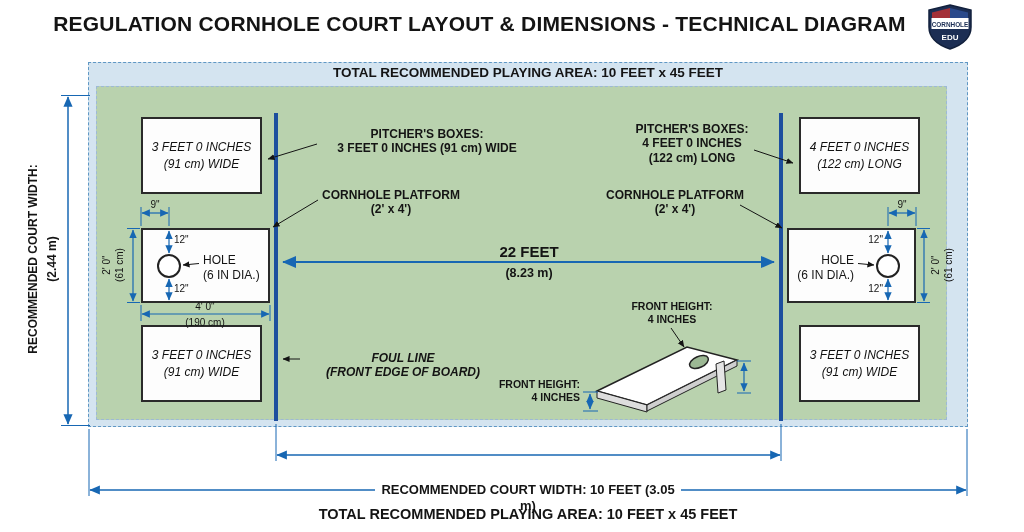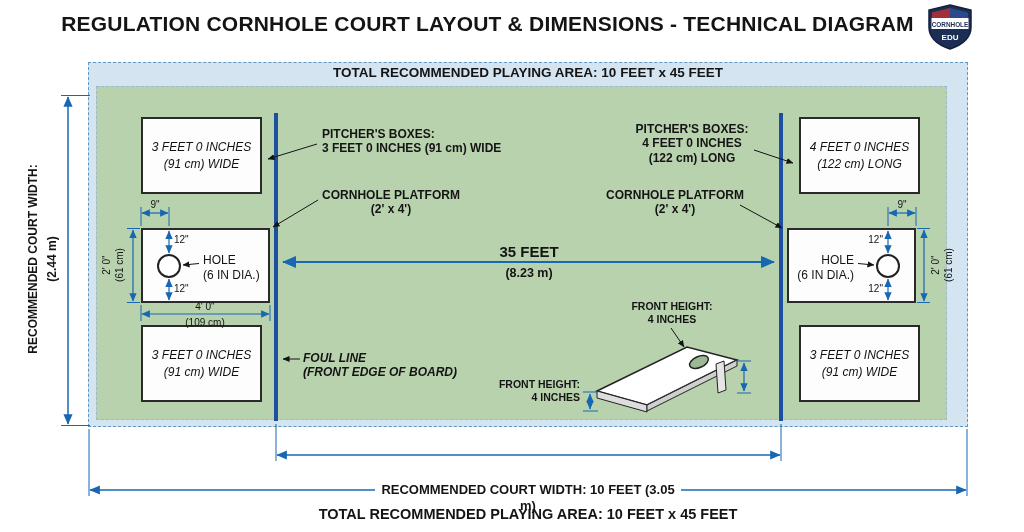--- a/index.html
+++ b/index.html
@@ -7,42 +7,42 @@
   body { width:1024px; height:532px; font-family:"Liberation Sans", sans-serif; color:#111; }
   .stage { position:relative; width:1024px; height:532px; background:#fff; overflow:hidden; }
   .abs { position:absolute; }
   .lbl { position:absolute; white-space:pre-line; line-height:1.2; color:#141414; }
   .ctr { text-align:center; }
   .rgt { text-align:right; }
   .b { font-weight:bold; }
   .rot { transform:rotate(-90deg); transform-origin:center; text-align:center; white-space:nowrap; }
   .title { font-size:21px; font-weight:bold; letter-spacing:.2px; text-align:center; }
   .area-label { font-size:13.5px; font-weight:bold; text-align:center; }
-  .callout { font-size:12px; font-weight:bold; }
+  .callout { font-size:12px; font-weight:bold;text-align:center; }
   .boxtext { font-size:12px; line-height:1.35; }
   .dim { font-size:10px; }
   .dim-rot { font-size:10px; }
   .holelbl { font-size:12px; line-height:1.25; }
   .boardlbl { font-size:10.5px; font-weight:bold; line-height:1.25; }
   .play-area { position:absolute; left:88px; top:62px; width:880px; height:365px;
                background:#d4e4f0; border:1.5px dashed #5f97c4; }
   .court { position:absolute; left:96px; top:86px; width:851px; height:334px;
            background:#b9d2ae; border:1px dashed #9db9d6; }
   .wbox { position:absolute; background:#fdfdfd; border:2px solid #2a2a2a;
           display:flex; align-items:center; justify-content:center;
           text-align:center; white-space:pre-line;font-style:italic; }
   .mask { background:#ffffff; padding:0 6px; }
   svg.overlay { position:absolute; left:0; top:0; width:1024px; height:532px; }
 </style>
 </head>
 <body>
 
 <div class="stage">
 
-  <div class="lbl title" style="left:60px; top:11px; width:855px;">REGULATION CORNHOLE COURT LAYOUT &amp; DIMENSIONS - TECHNICAL DIAGRAM</div>
+  <div class="lbl title" style="left:52px; top:11px; width:855px;">REGULATION CORNHOLE COURT LAYOUT &amp; DIMENSIONS - TECHNICAL DIAGRAM</div>
 
   <svg class="abs" style="left:926px; top:4px;" width="48" height="46" viewBox="0 0 48 46">
     <path d="M24 1 L45 6 V23 C45 34 36 41 24 45 C12 41 3 34 3 23 V6 Z" fill="#1c2e54" stroke="#12203c" stroke-width="1.5"></path>
     <path d="M24 4 L42 8.5 V14 H24 Z" fill="#2b4a8b"></path>
     <path d="M24 4 L6 8.5 V14 H24 Z" fill="#a33038"></path>
     <path d="M5.5 14 H42.5 V25 H5.5 Z" fill="#ffffff"></path>
     <text x="24" y="22.5" font-size="6.4" font-weight="bold" fill="#1c2e54" text-anchor="middle">CORNHOLE</text>
     <text x="24" y="36" font-size="8" font-weight="bold" fill="#ffffff" text-anchor="middle">EDU</text>
   </svg>
 
@@ -160,29 +160,29 @@
 (6 IN DIA.)</div>
   <div class="lbl holelbl rgt" style="left:774px; top:253px; width:80px;">HOLE
 (6 IN DIA.)</div>
 
   <div class="lbl dim ctr" style="left:142px; top:199px; width:26px;">9"</div>
   <div class="lbl dim" style="left:174px; top:234px; width:24px;">12"</div>
   <div class="lbl dim" style="left:174px; top:283px; width:24px;">12"</div>
   <div class="lbl dim-rot rot" style="left:67px; top:259px; width:80px; height:12px;">2' 0"</div>
   <div class="lbl dim-rot rot" style="left:80px; top:259px; width:80px; height:12px;">(61 cm)</div>
   <div class="lbl dim ctr" style="left:165px; top:301px; width:80px;">4' 0"</div>
-  <div class="lbl dim ctr" style="left:165px; top:317px; width:80px;">(109 cm)</div>
+  <div class="lbl dim ctr" style="left:165px; top:317px; width:80px;">(190 cm)</div>
 
   <div class="lbl dim ctr" style="left:889px; top:199px; width:26px;">9"</div>
   <div class="lbl dim rgt" style="left:859px; top:234px; width:24px;">12"</div>
   <div class="lbl dim rgt" style="left:859px; top:283px; width:24px;">12"</div>
   <div class="lbl dim-rot rot" style="left:896px; top:259px; width:80px; height:12px;">2' 0"</div>
   <div class="lbl dim-rot rot" style="left:909px; top:259px; width:80px; height:12px;">(61 cm)</div>
 
-  <div class="lbl b ctr" style="left:429px; top:243px; width:200px; font-size:15px;">35 FEET</div>
+  <div class="lbl b ctr" style="left:429px; top:243px; width:200px; font-size:15px;">22 FEET</div>
   <div class="lbl b ctr" style="left:429px; top:266px; width:200px; font-size:12.5px;">(8.23 m)</div>
 
   <div class="lbl boardlbl ctr" style="left:612px; top:300px; width:120px;">FRONT HEIGHT:
 4 INCHES</div>
   <div class="lbl boardlbl rgt" style="left:490px; top:378px; width:90px;">FRONT HEIGHT:
 4 INCHES</div>
 
   <div class="lbl b ctr mask" style="left:375px; top:482px; width:306px; font-size:13px;">RECOMMENDED COURT WIDTH: 10 FEET (3.05 m)</div>
   <div class="lbl b ctr" style="left:88px; top:506px; width:880px; font-size:14.5px;">TOTAL RECOMMENDED PLAYING AREA: 10 FEET x 45 FEET</div>
 

